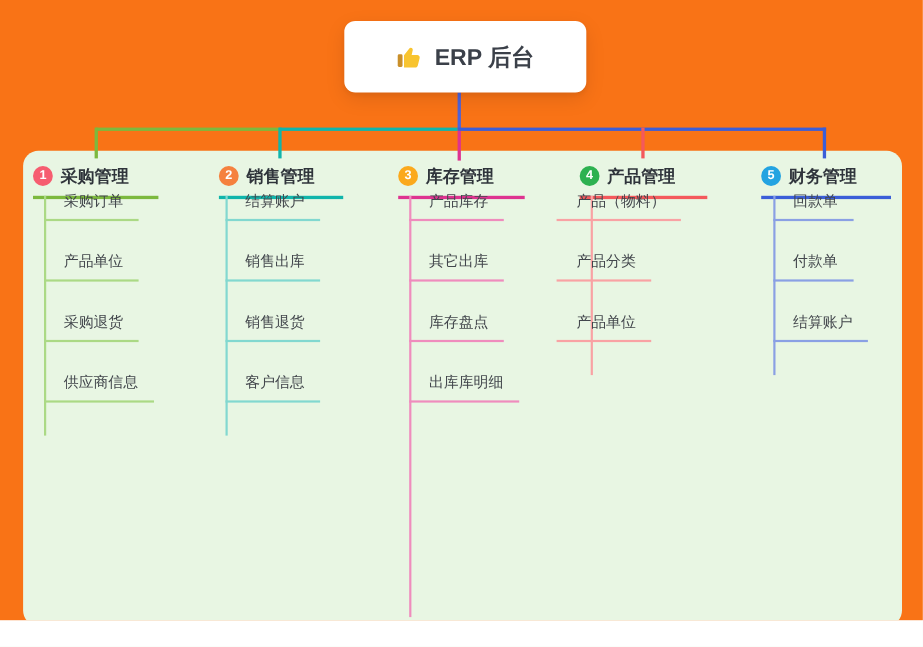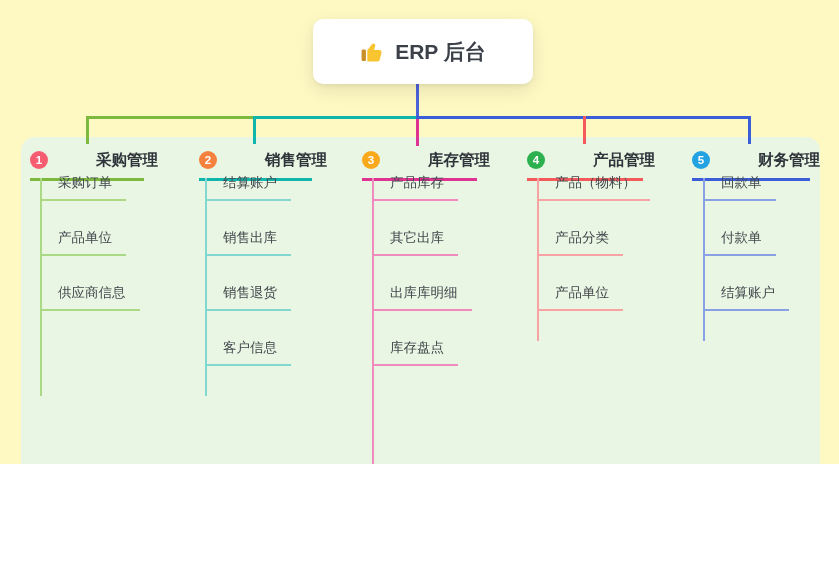--- a/index.html
+++ b/index.html
@@ -1,19 +1,19 @@
 <!DOCTYPE html>
 <html><head>
 <meta charset="utf-8">
 <style>
   html,body{margin:0;padding:0;background:#ffffff;}
   .canvas{
-    position:relative;width:839px;height:464px;overflow:hidden;
+    position:relative;width:839px;height:564px;overflow:hidden;
     font-family:"Liberation Sans","DejaVu Sans",sans-serif;
-    background:#fef9c3;
+    background:#f97316;
   }
   
   .root-card{
     position:absolute;left:313px;top:19px;width:220px;height:65px;
     background:#ffffff;border-radius:10px;
     box-shadow:0 2px 4px rgba(0,0,0,.05),0 6px 18px rgba(0,0,0,.10);
     display:flex;align-items:center;justify-content:center;gap:10px;
   }
   .root-title{font-size:21px;font-weight:600;color:#3b4049;}
   .thumb-svg{display:block;}
@@ -29,34 +29,34 @@
     position:absolute;top:148px;height:24px;
     display:flex;align-items:center;gap:7px;
     border-bottom:3px solid var(--c);padding-bottom:6px;
     cursor:default;
   }
   .badge{
     width:18px;height:18px;border-radius:50%;background:var(--badge);
     color:#fff;font-size:11.5px;font-weight:700;
     display:flex;align-items:center;justify-content:center;flex:0 0 auto;
   }
-  .btitle{font-size:15.5px;font-weight:600;color:#2f343b;white-space:nowrap;margin-left:41px;}
+  .btitle{font-size:15.5px;font-weight:600;color:#2f343b;white-space:nowrap;}
   .vline{position:absolute;top:178px;width:2px;background:var(--light);}
   .items{position:absolute;top:174px;}
   .item{height:55px;display:flex;align-items:flex-start;}
   .ilabel{
     display:inline-block;box-sizing:border-box;
     padding:0 14px 7px 18px;border-bottom:2px solid var(--light);
     font-size:13.5px;color:#42464c;white-space:nowrap;
   }
   
   .b1 .bhead{left:30px;width:114px}  .b1 .vline{left:40px;height:218px}  .b1 .items{left:40px}
   .b2 .bhead{left:199px;width:113px} .b2 .vline{left:205px;height:218px} .b2 .items{left:205px}
   .b3 .bhead{left:362px;width:115px} .b3 .vline{left:372px;height:383px} .b3 .items{left:372px}
-  .b4 .bhead{left:527px;width:116px} .b4 .vline{left:537px;height:163px} .b4 .items{left:537px}
+  .b4 .bhead{left:527px;width:116px} .b4 .vline{left:537px;height:163px} .b4 .items{left:506px}
   .b5 .bhead{left:692px;width:118px} .b5 .vline{left:703px;height:163px} .b5 .items{left:703px}
 </style>
 </head>
 <body>
 
 <div class="canvas">
 
   <div class="panel" style="background: rgb(232, 246, 227);"></div>
 
   <div class="con" style="left: 416px; top: 84px; width: 3px; height: 33px; background: rgb(77, 99, 218);"></div>
@@ -86,20 +86,23 @@
     </div>
     <div class="vline"></div>
     <div class="items">
       <div class="item">
           <span class="ilabel">采购订单</span>
         </div>
       <div class="item">
           <span class="ilabel">产品单位</span>
         </div>
       <div class="item">
+          <span class="ilabel">采购退货</span>
+        </div>
+      <div class="item">
           <span class="ilabel">供应商信息</span>
         </div>
     </div>
   </section>
 
   <section class="branch b2" style="--c: #10b5ab; --light: #82d8d0; --badge: #f5813e;">
     <div class="bhead">
       <span class="badge">2</span>
       <span class="btitle">销售管理</span>
     </div>
@@ -127,24 +130,24 @@
     </div>
     <div class="vline"></div>
     <div class="items">
       <div class="item">
           <span class="ilabel">产品库存</span>
         </div>
       <div class="item">
           <span class="ilabel">其它出库</span>
         </div>
       <div class="item">
-          <span class="ilabel">出库库明细</span>
+          <span class="ilabel">库存盘点</span>
         </div>
       <div class="item">
-          <span class="ilabel">库存盘点</span>
+          <span class="ilabel">出库库明细</span>
         </div>
     </div>
   </section>
 
   <section class="branch b4" style="--c: #f4595c; --light: #f9a2a4; --badge: #2db150;">
     <div class="bhead">
       <span class="badge">4</span>
       <span class="btitle">产品管理</span>
     </div>
     <div class="vline"></div>

